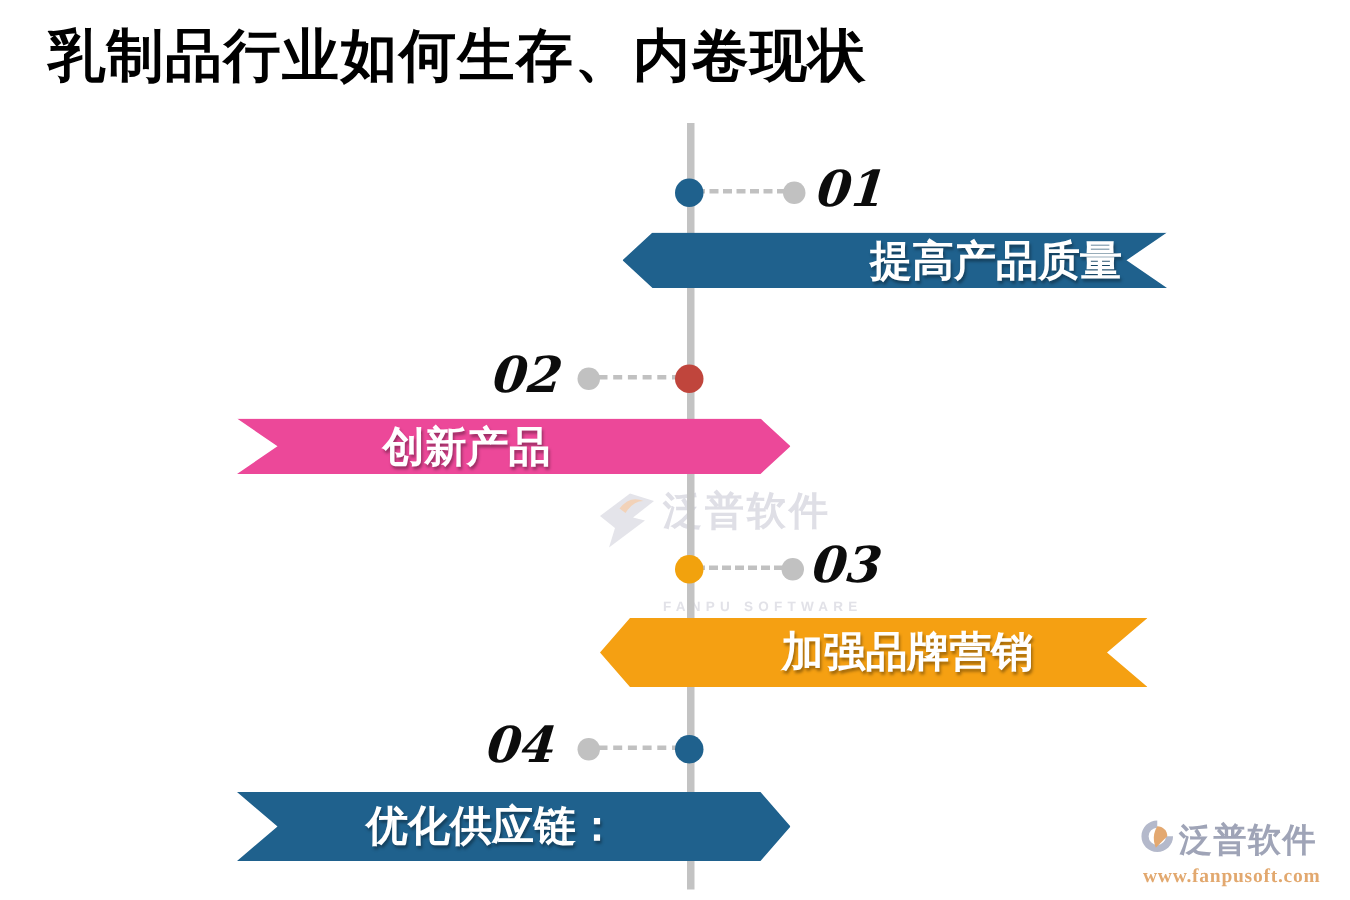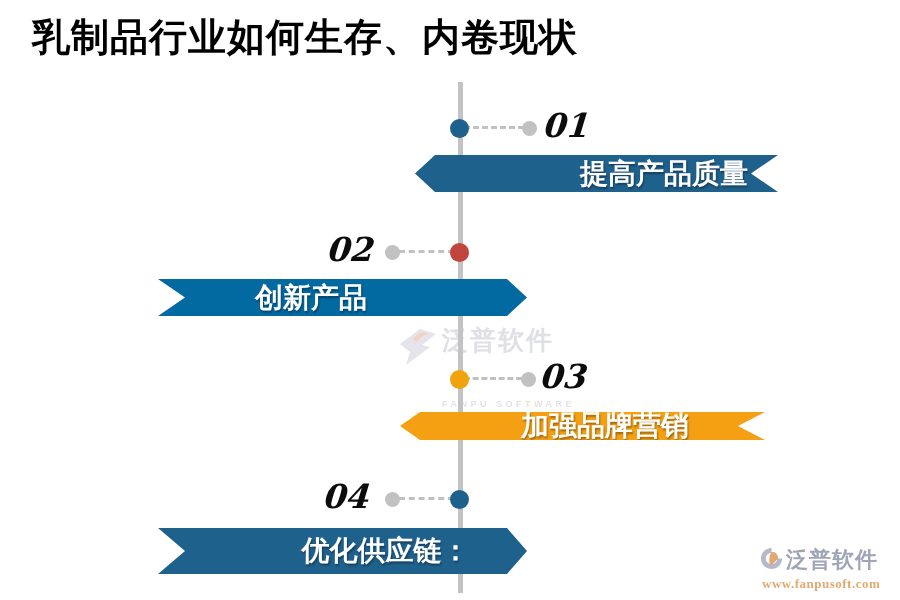--- a/index.html
+++ b/index.html
@@ -24,21 +24,21 @@
     font-family:"DejaVu Serif",serif; font-style:italic; font-weight:bold;
     font-size:33px; line-height:1; transform:skewX(-6deg);
   }
   .banner{
     position:absolute; display:flex; align-items:center; z-index:2;
     height:37px; color:#fff; font-weight:bold; font-size:28px;
     text-shadow:1px 2px 2px rgba(0,0,0,0.35); box-sizing:border-box;
   }
   .tip-left{clip-path:polygon(20px 0, 100% 0, calc(100% - 27px) 50%, 100% 100%, 20px 100%, 0 50%);}
   .tip-right{clip-path:polygon(0 0, calc(100% - 20px) 0, 100% 50%, calc(100% - 20px) 100%, 0 100%, 27px 50%);}
-  .bg-blue{background:#1f618d;} .bg-red{background:#0369a1;} .bg-orange{background:#f5a012;}
+  .bg-blue{background:#1f618d;} .bg-red{background:#ec4899;} .bg-orange{background:#f5a012;}
   .fg-blue{background:#1f618d;} .fg-red{background:#c0453c;} .fg-orange{background:#f2a20d;}
 
   .wm-center{
     position:absolute; left:396px; top:326px; display:flex; align-items:flex-start;
     z-index:0;
   }
   .wm-center .wm-texts{margin-left:4px;}
   .wm-name-center{
     font-size:26px; font-weight:bold; color:#dfdfe6; line-height:1.1; letter-spacing:2px;
     font-family:"Liberation Sans",sans-serif;
@@ -93,29 +93,29 @@
   <div class="connector" style="left:399px; top:250px; width:55px;"></div>
   <div class="dot dot-main fg-red" style="left:450px; top:243px;"></div>
   <div class="banner tip-right bg-red" style="left:158px; top:279px; width:369px; justify-content:flex-start; padding-left:97px;">
     <span>创新产品</span>
   </div>
 
   <div class="dot dot-main fg-orange" style="left:450px; top:370px;"></div>
   <div class="connector" style="left:464px; top:377px; width:58px;"></div>
   <div class="dot dot-gray" style="left:521px; top:372px;"></div>
   <div class="num" style="left:542px; top:360px;">03</div>
-  <div class="banner tip-left bg-orange" style="left:400px; top:412px; width:365px; height:28px; justify-content:flex-end; padding-right:76px;">
+  <div class="banner tip-left bg-orange" style="left:400px; top:412px; width:365px; height:46px; justify-content:flex-end; padding-right:76px;">
     <span>加强品牌营销</span>
   </div>
 
   <div class="num" style="left:325px; top:480px;">04</div>
   <div class="dot dot-gray" style="left:385px; top:492px;"></div>
   <div class="connector" style="left:399px; top:497px; width:55px;"></div>
   <div class="dot dot-main fg-blue" style="left:450px; top:490px;"></div>
-  <div class="banner tip-right bg-blue" style="left:158px; top:528px; width:369px; height:46px; justify-content:center; padding-left:86px;">
+  <div class="banner tip-right bg-blue" style="left:158px; top:528px; width:369px; height:46px; justify-content:flex-start; padding-left:86px;">
     <span>优化供应链：</span>
   </div>
 
   <div class="wm-corner">
     <div class="wm-corner-row">
       <span>
         <svg width="23" height="23" viewBox="0 0 24 24">
           <path fill="#a7adc2" d="M12 1C5.9 1 1 5.9 1 12s4.9 11 11 11 11-4.9 11-11h-5a6 6 0 1 1-6-6z"></path>
           <path fill="#df9a58" d="M12 5c4 0 7 3 7 7l-8 8c-2-5-2-10 1-15z"></path>
         </svg>

